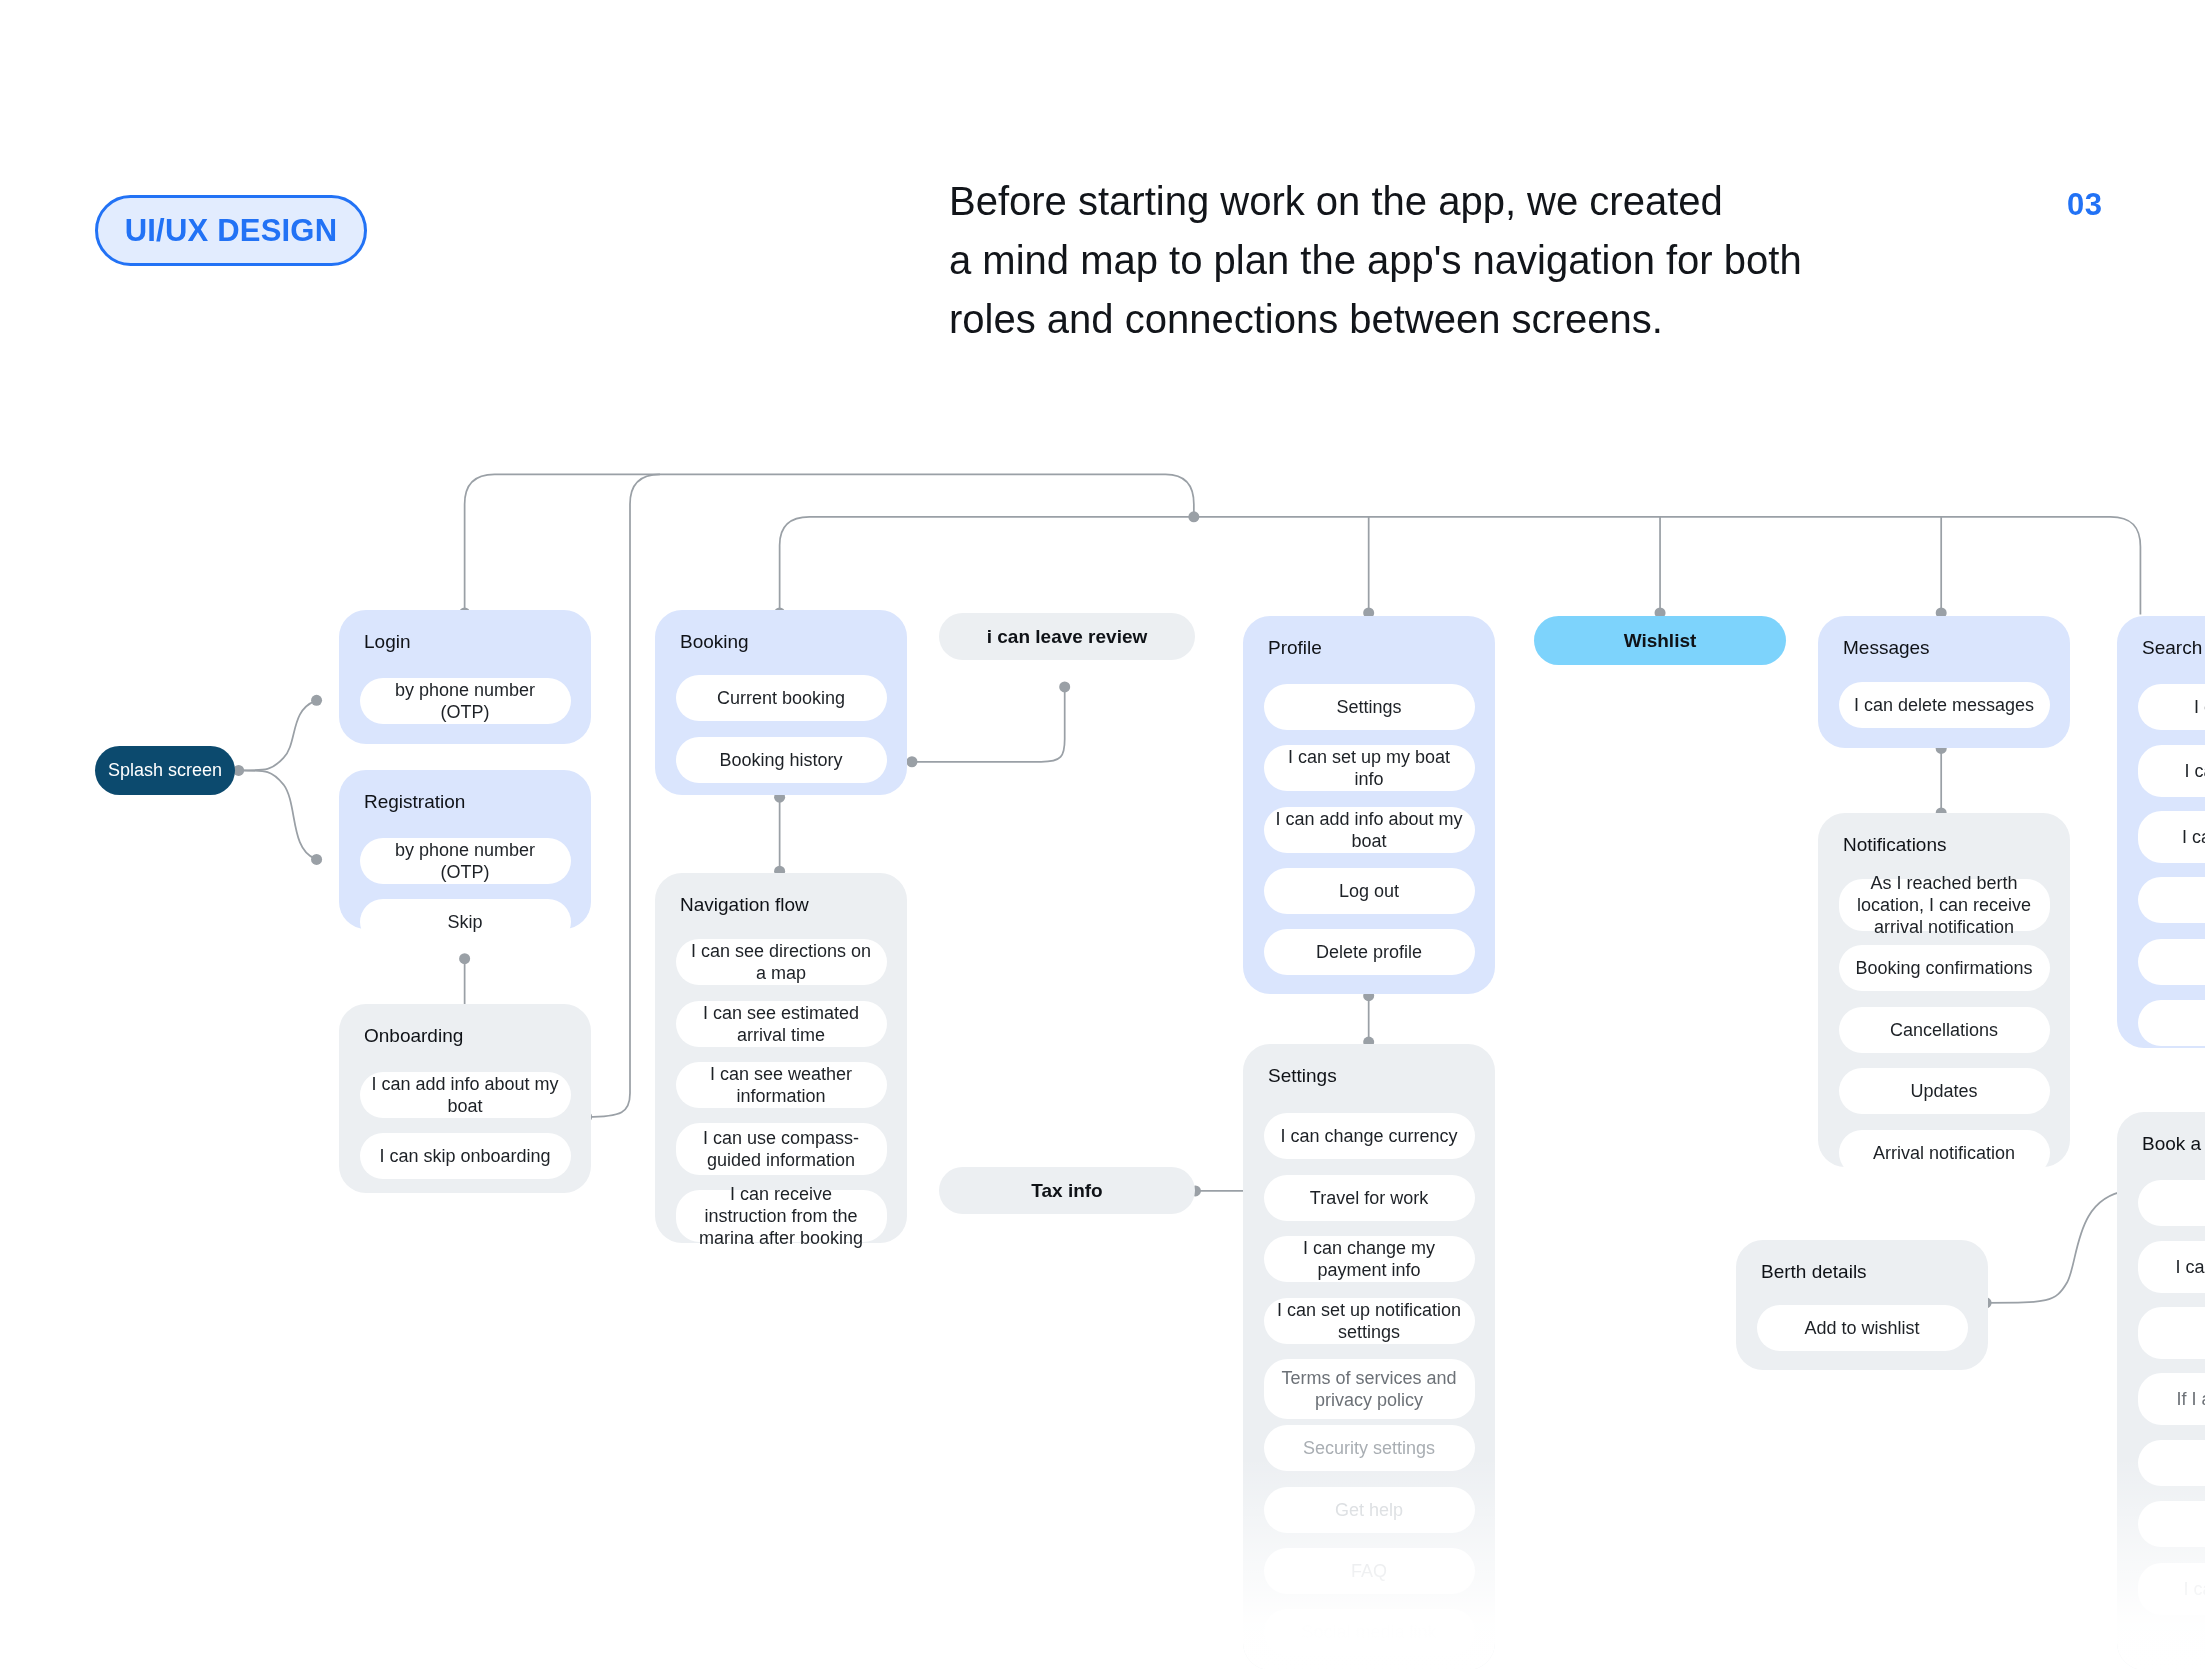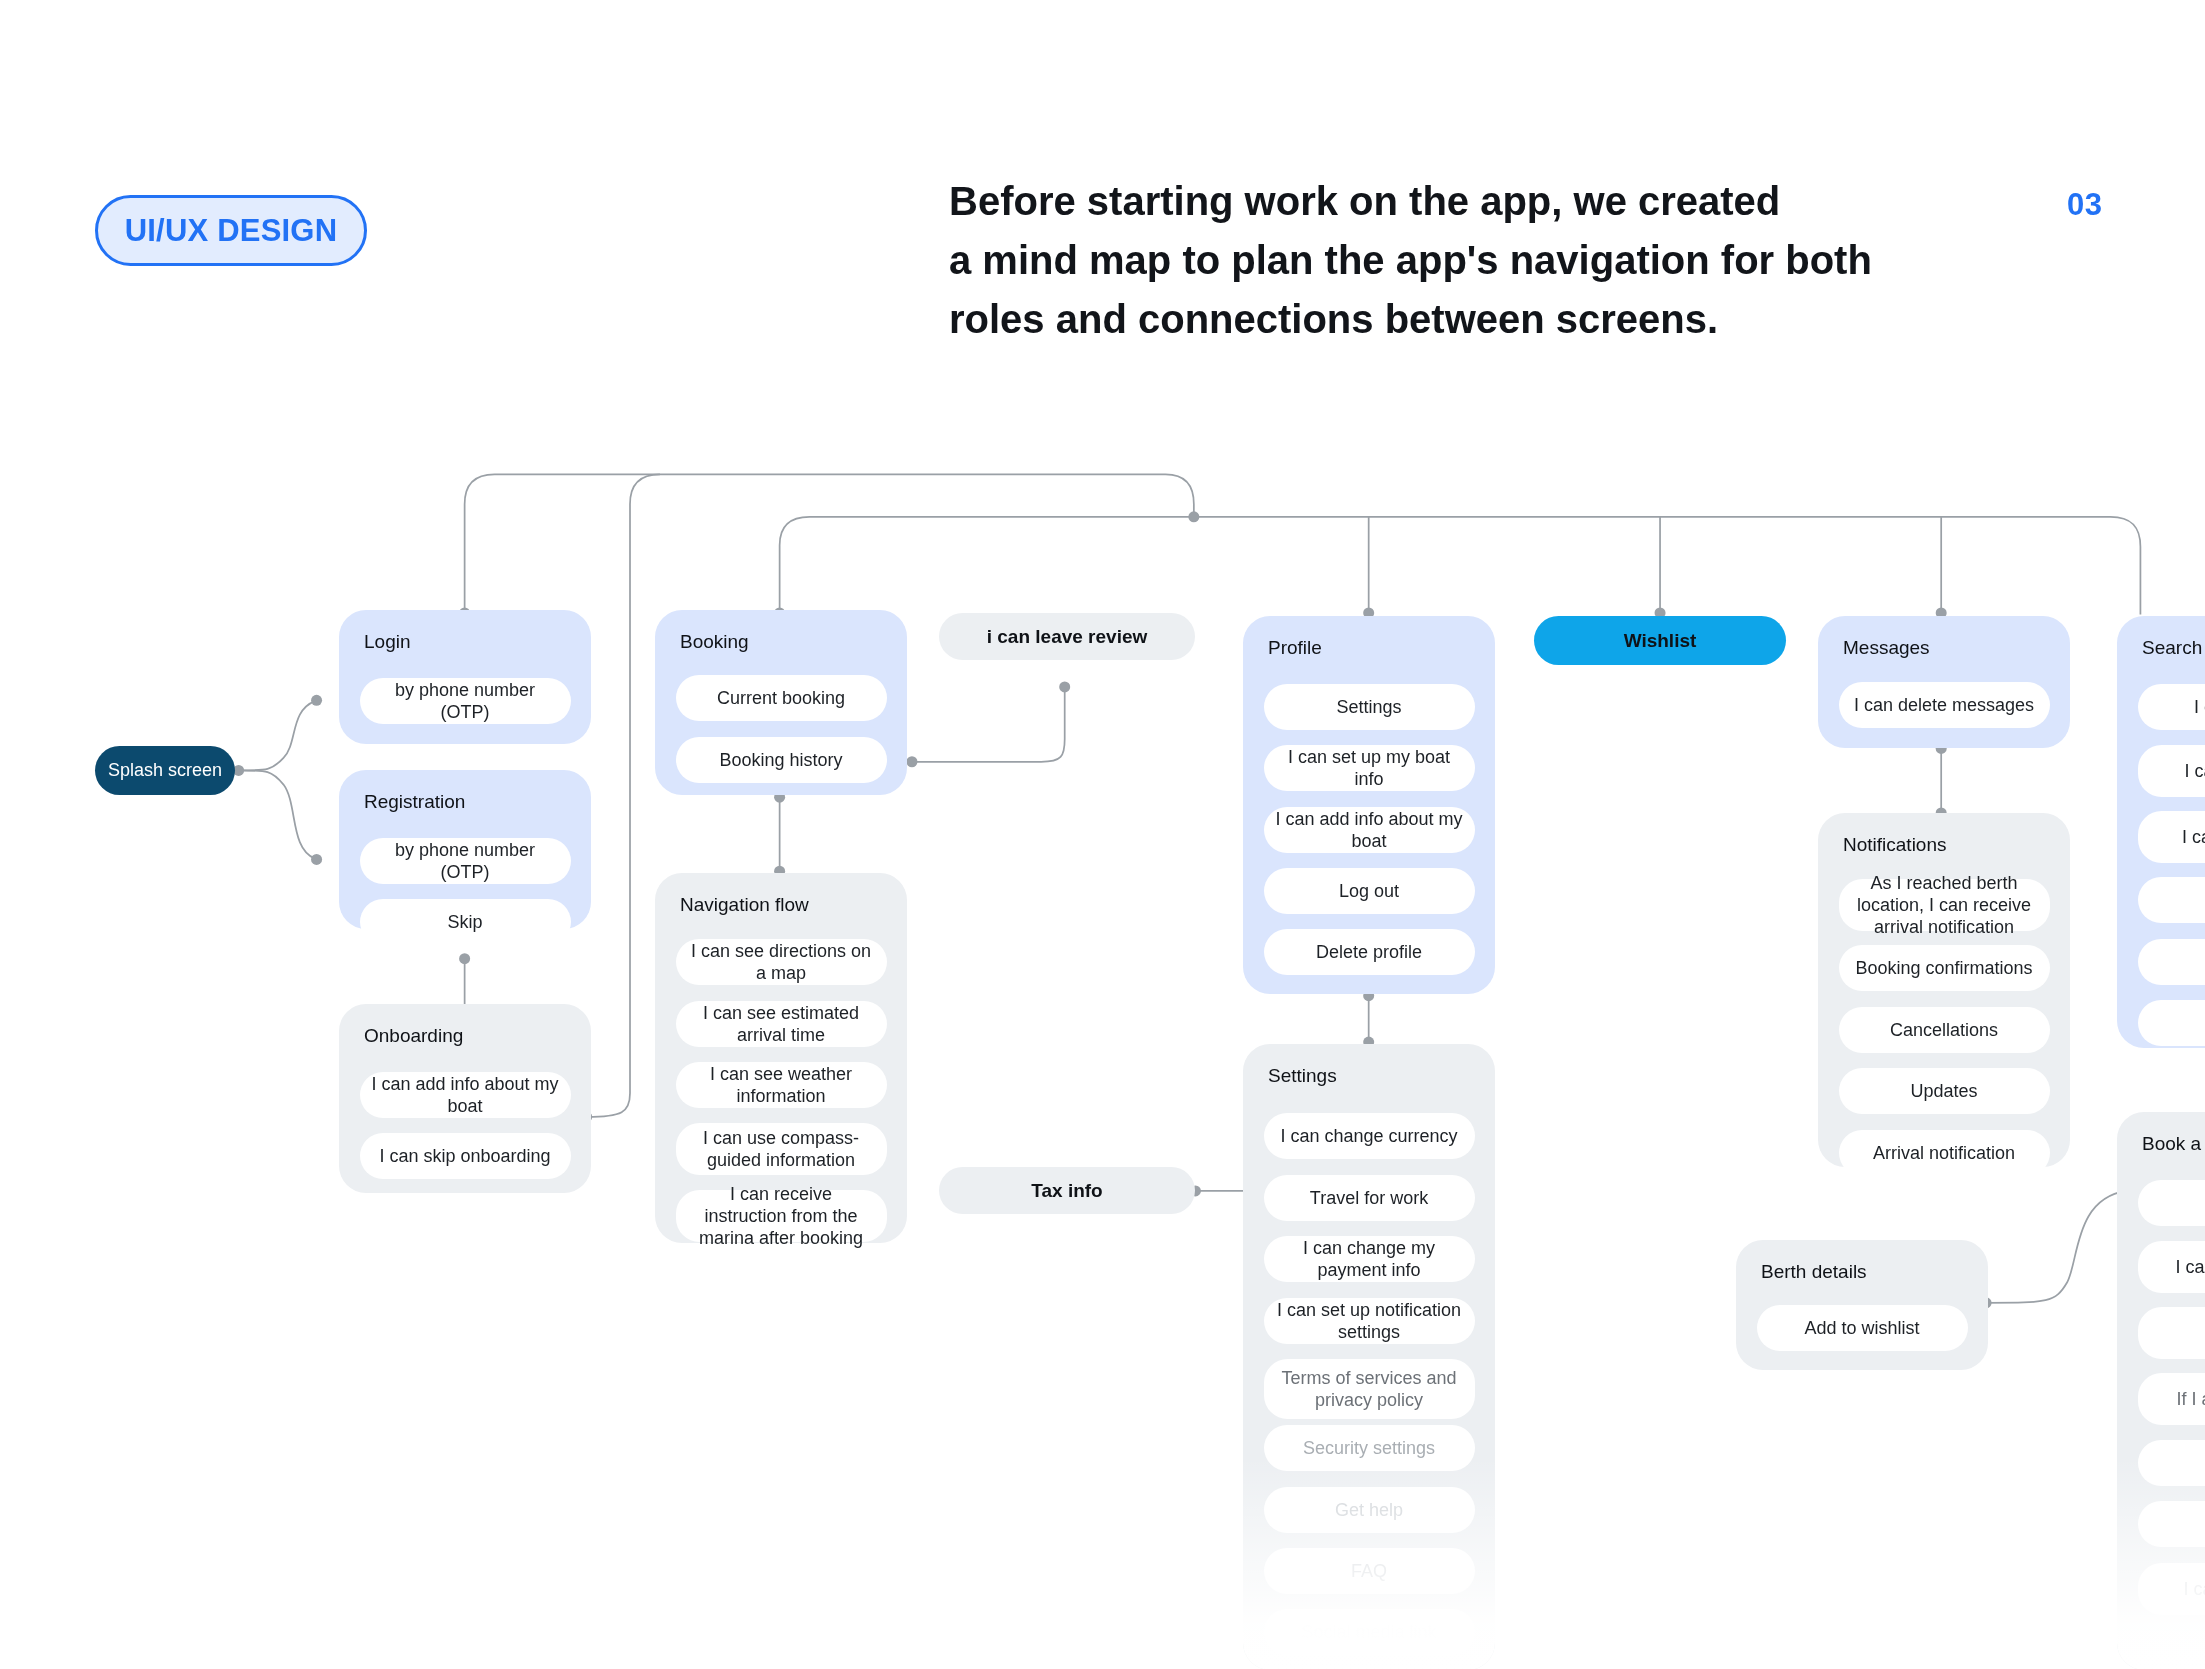--- a/index.html
+++ b/index.html
@@ -18,21 +18,21 @@
     width:272px;height:71px;
     border:3.2px solid #2272f5;
     border-radius:47px;
     background:#e2ecfe;
     display:flex;align-items:center;justify-content:center;
     color:#2272f5;font-size:31px;font-weight:700;letter-spacing:0.2px;
     box-sizing:border-box;
   }
   .headline{
     position:absolute;left:949px;top:172px;width:1024px;
-    font-size:40px;line-height:59px;color:#12151a;font-weight:700;
+    font-size:40px;line-height:59px;color:#12151a;font-weight:400;
   }
   .headline div{white-space:nowrap;}
   .pagenum{
     position:absolute;left:2067px;top:187px;
     font-size:31px;font-weight:700;color:#2272f5;letter-spacing:0.4px;
   }
 
   
   .edges{position:absolute;left:0;top:0;width:2205px;height:1670px;pointer-events:none;}
 
@@ -54,21 +54,21 @@
     font-size:18px;color:#1d2126;line-height:22px;
     box-sizing:border-box;padding:0 11px;
   }
   .pill span{display:block;}
 
   .lozenge{
     position:absolute;border-radius:31.5px;
     display:flex;align-items:center;justify-content:center;
     font-size:19px;font-weight:700;color:#0f1217;
   }
-  .lozenge.blue{background:#0ea5e9;}
+  .lozenge.blue{background:#7dd3fc;}
   .lozenge.gray{background:#eceff2;}
 
   .root{
     position:absolute;left:95px;top:746px;
     width:140px;height:49px;border-radius:27px;
     background:#0c4a6e;color:#fff;
     display:flex;align-items:center;justify-content:center;
     font-size:18px;font-weight:400;
   }
 

